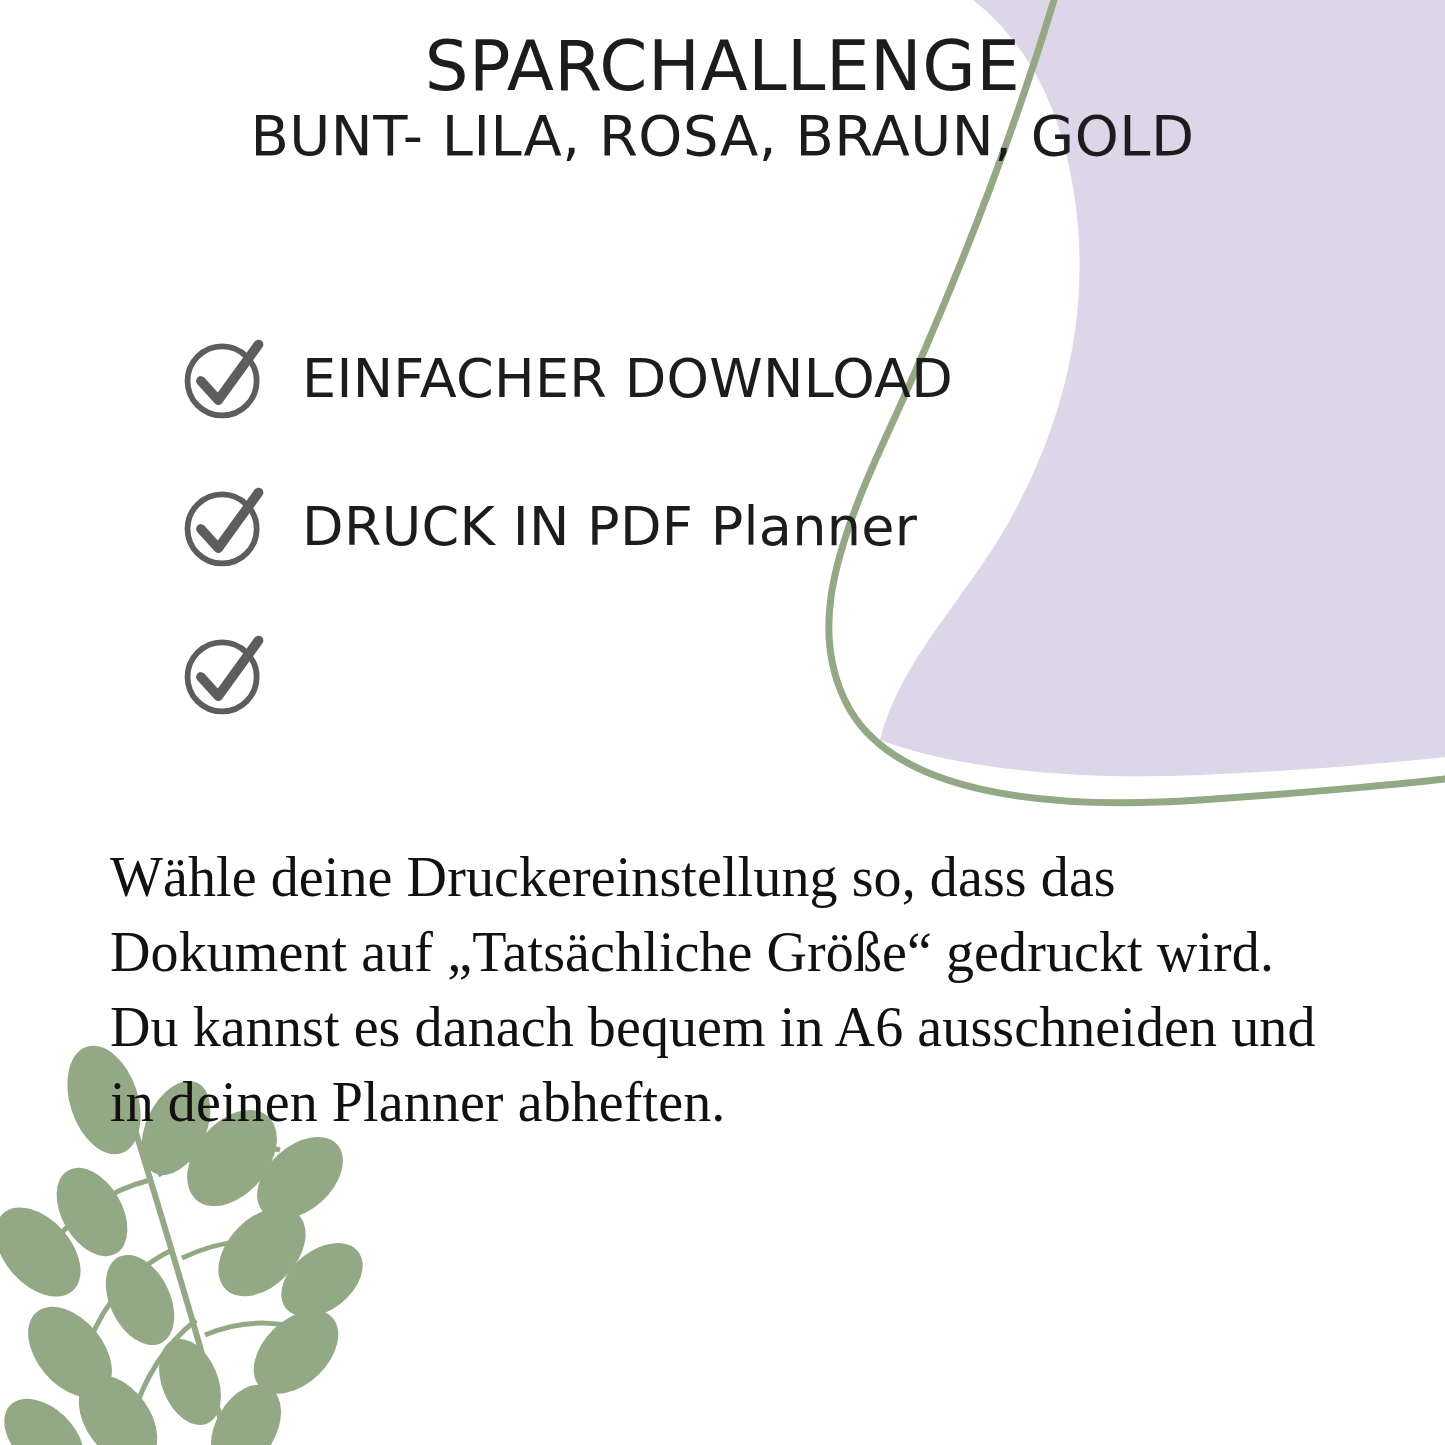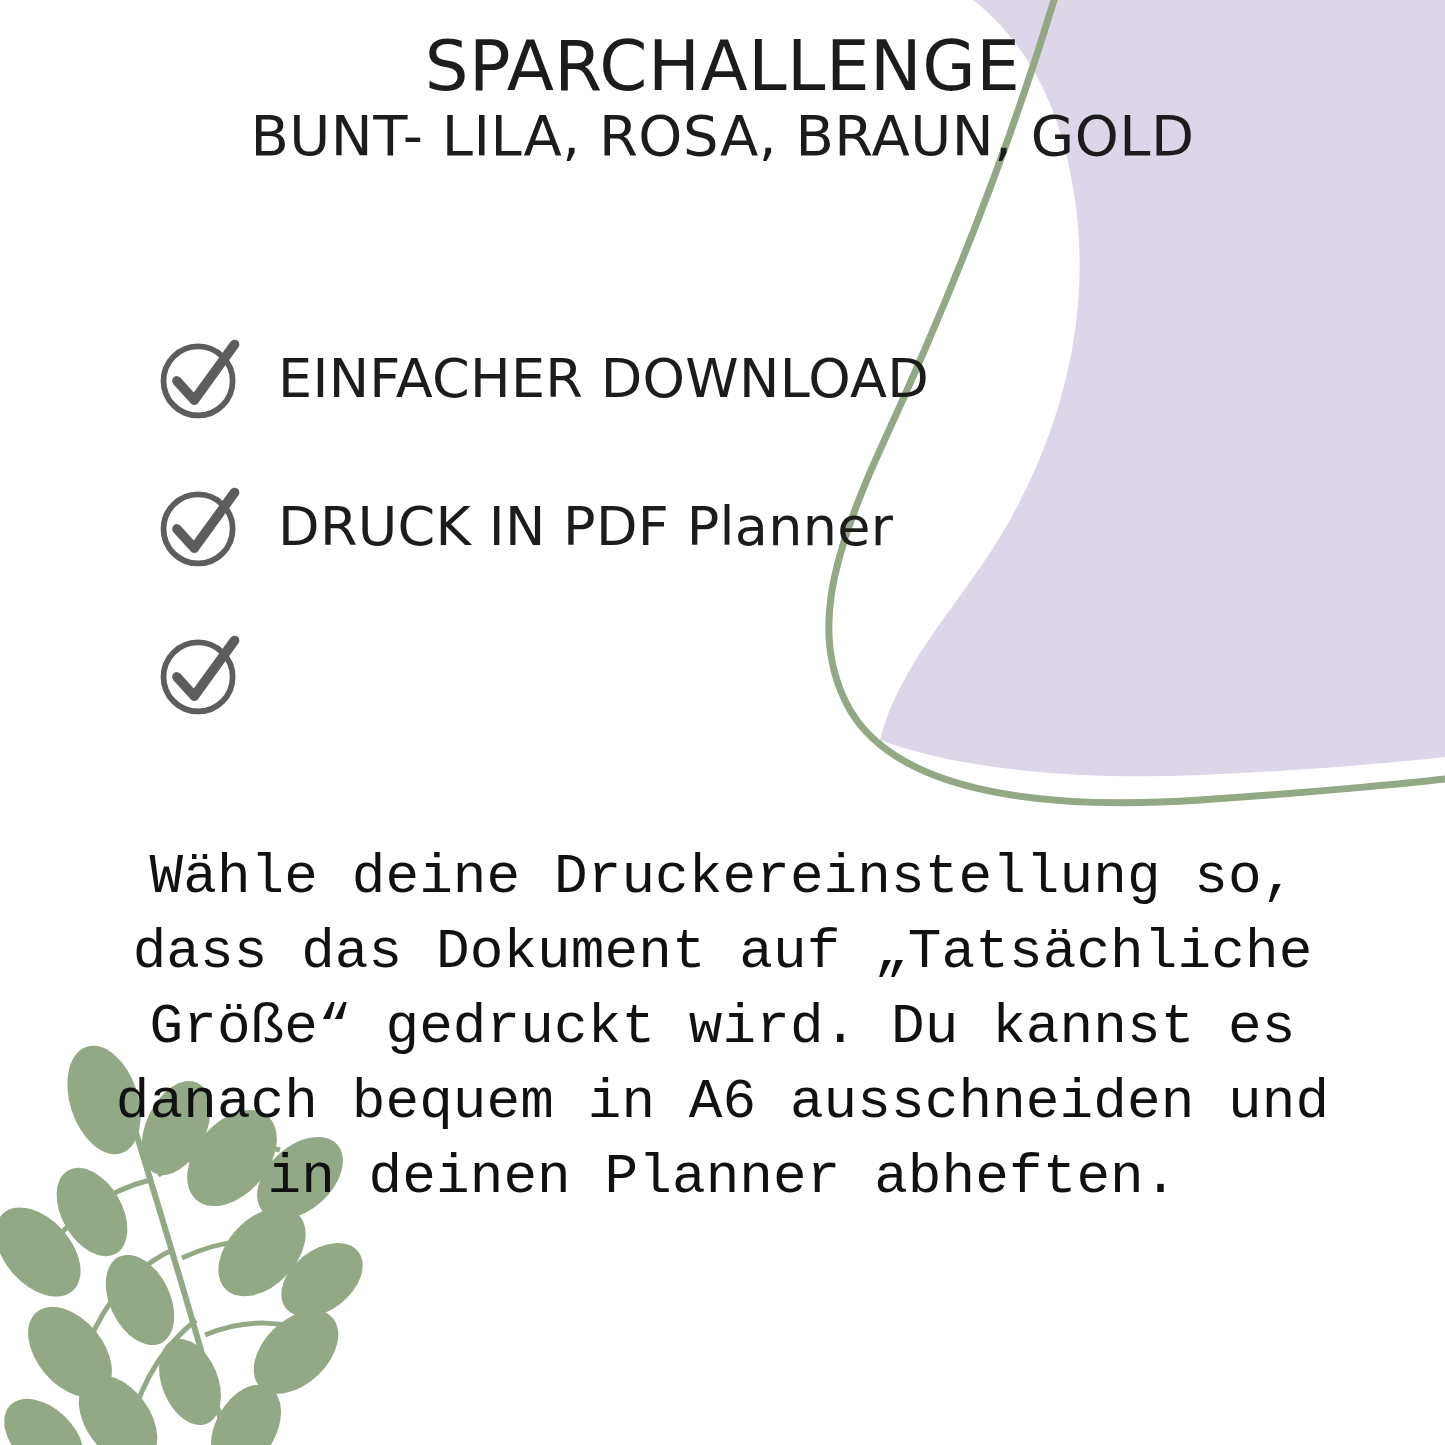--- a/index.html
+++ b/index.html
@@ -44,21 +44,21 @@
     line-height: 1.12;
     white-space: nowrap;
   }
   .heading-line-1 { font-size: 69px; }
   .heading-line-2 { font-size: 56px; }
 
   
   .features {
     position: absolute;
     top: 305px;
-    left: 152px;
+    left: 176px;
     width: 1230px;
     z-index: 5;
     text-align: right;
   }
   .feature-row {
     display: flex;
     align-items: center;
     height: 148px;
   }
   .check-icon {
@@ -76,22 +76,21 @@
     white-space: nowrap;
     letter-spacing: 0.3px;
   }
 
   
   .note {
     position: absolute;
     top: 840px;
     left: 110px;
     width: 1225px;
-    text-align: center;
-    font-family: Liberation Mono, monospace;
+    font-family: Liberation Serif, serif;
     font-size: 56px;
     line-height: 1.34;
     color: #111111;
     z-index: 5;
     letter-spacing: 0.1px;
   }
 </style>
 </head>
 <body>
 

